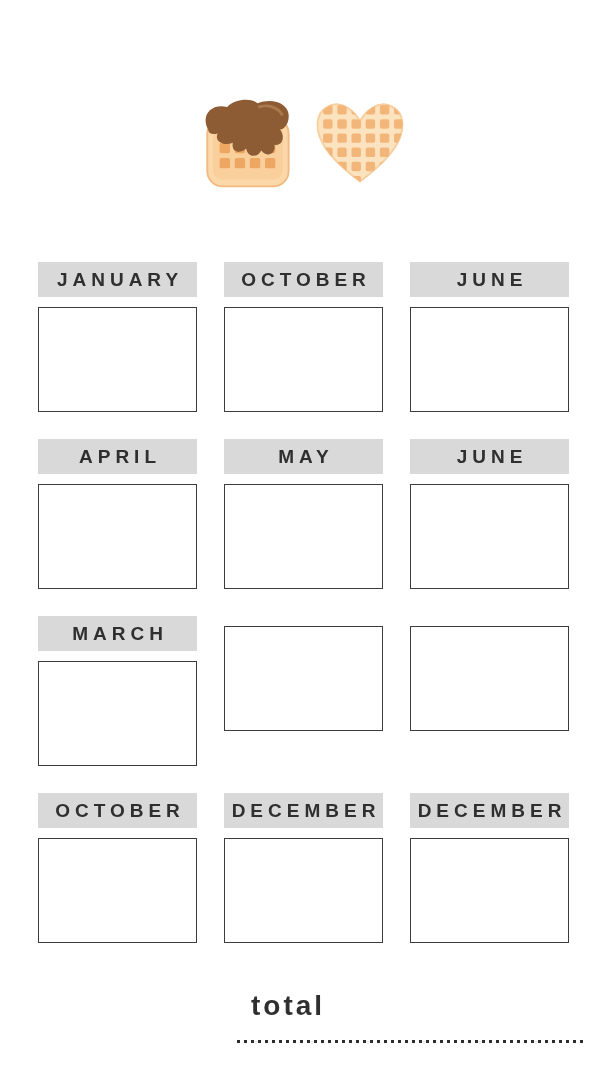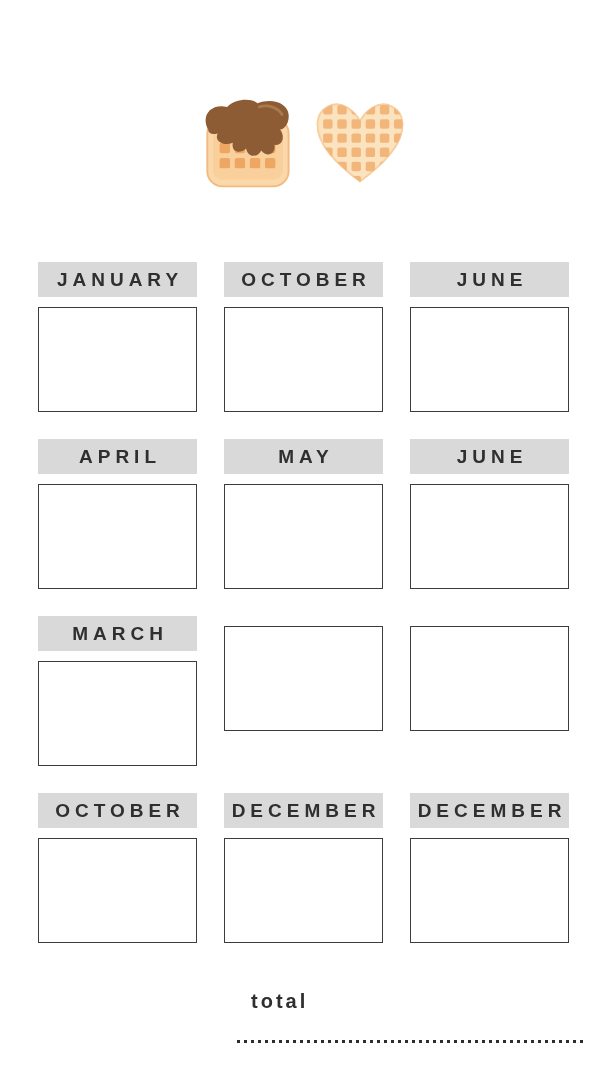--- a/index.html
+++ b/index.html
@@ -48,21 +48,21 @@
     font-size:19px;font-weight:700;letter-spacing:5px;padding-left:5px;
     color:var(--month-text);
   }
   .month-box{
     margin-top:10px;height:105px;background:#fff;
     border:1.5px solid var(--box-border);
   }
   
   .total-label{
     position:absolute;left:251px;top:990px;
-    font-size:20px;font-weight:700;letter-spacing:3px;
+    font-size:28px;font-weight:700;letter-spacing:3px;
     color:var(--month-text);
   }
   .total-line{
     position:absolute;left:237px;top:1040px;width:346px;height:3px;
     background:repeating-linear-gradient(90deg,var(--dotted-line) 0 3px,transparent 3px 7px);
   }
   
   .wbase{fill:var(--waffle-base);stroke:var(--waffle-edge);stroke-width:2;}
   .wface{fill:var(--waffle-face);}
   .wsq{fill:var(--waffle-grid);}

